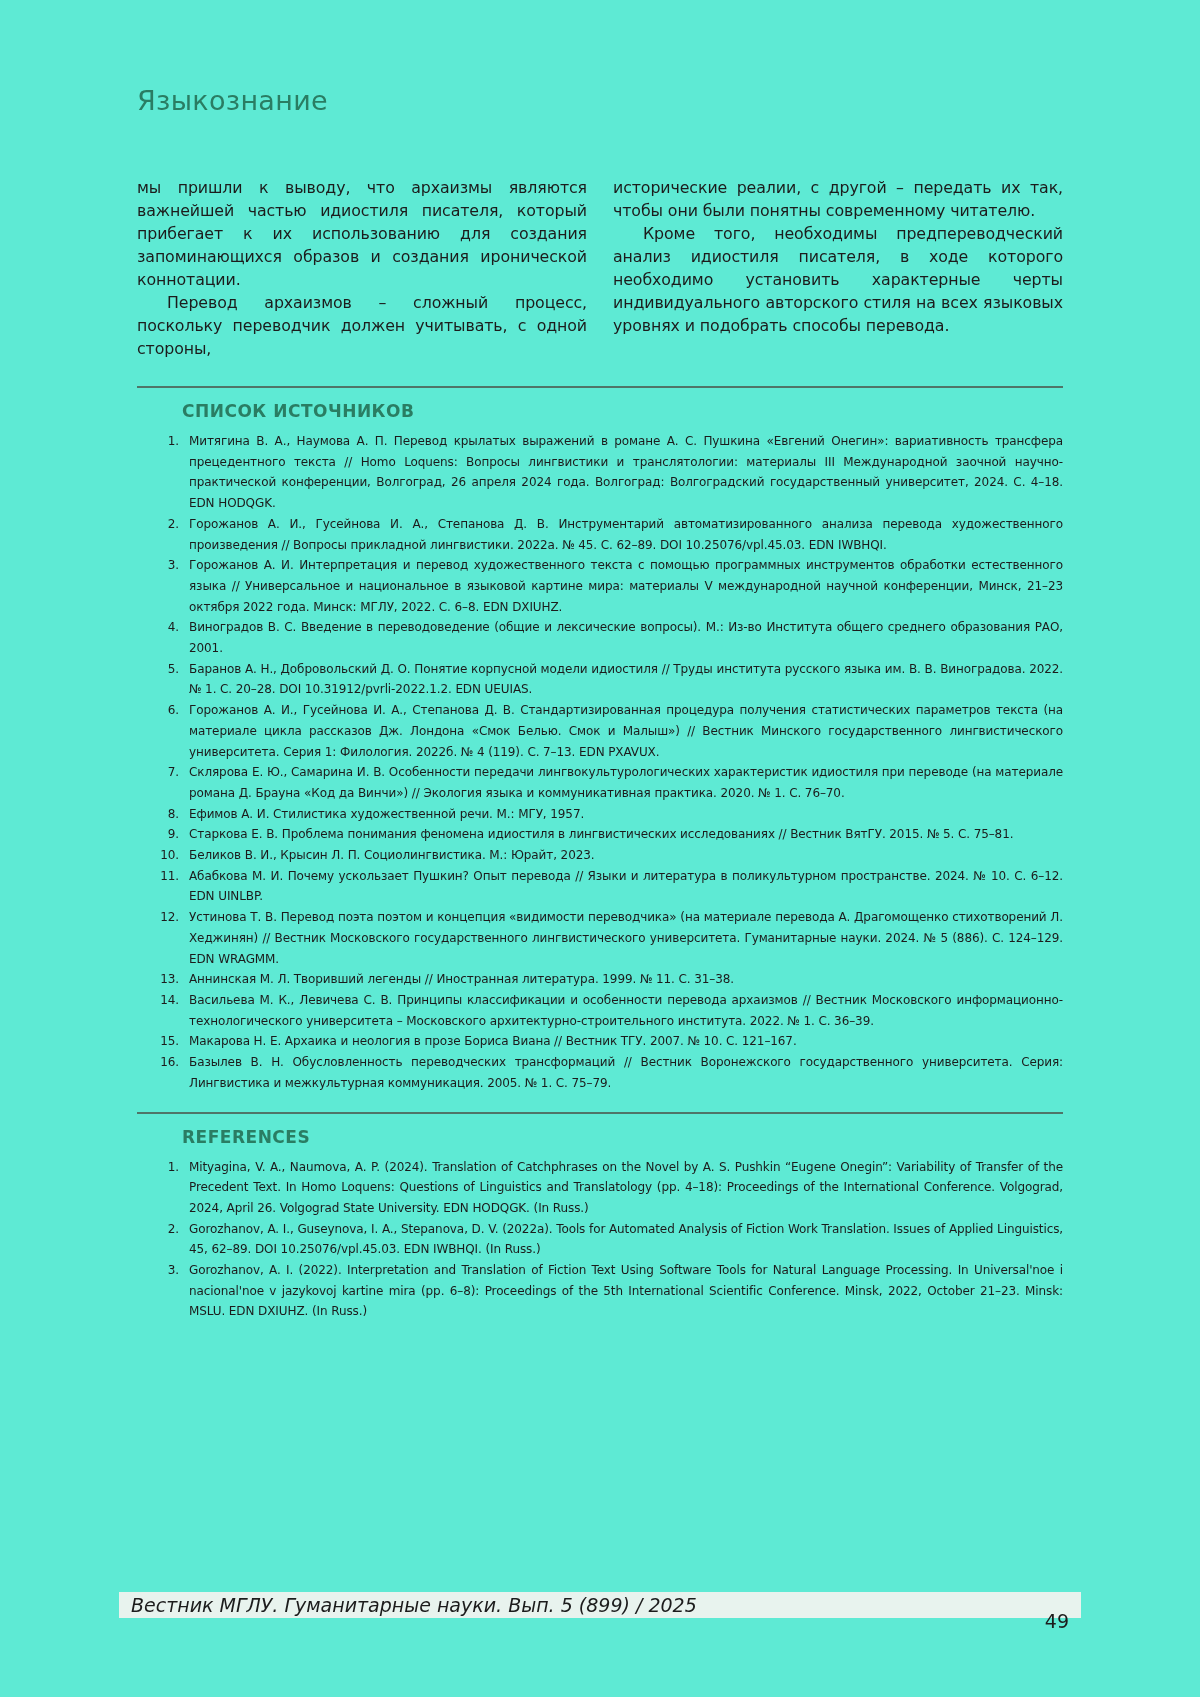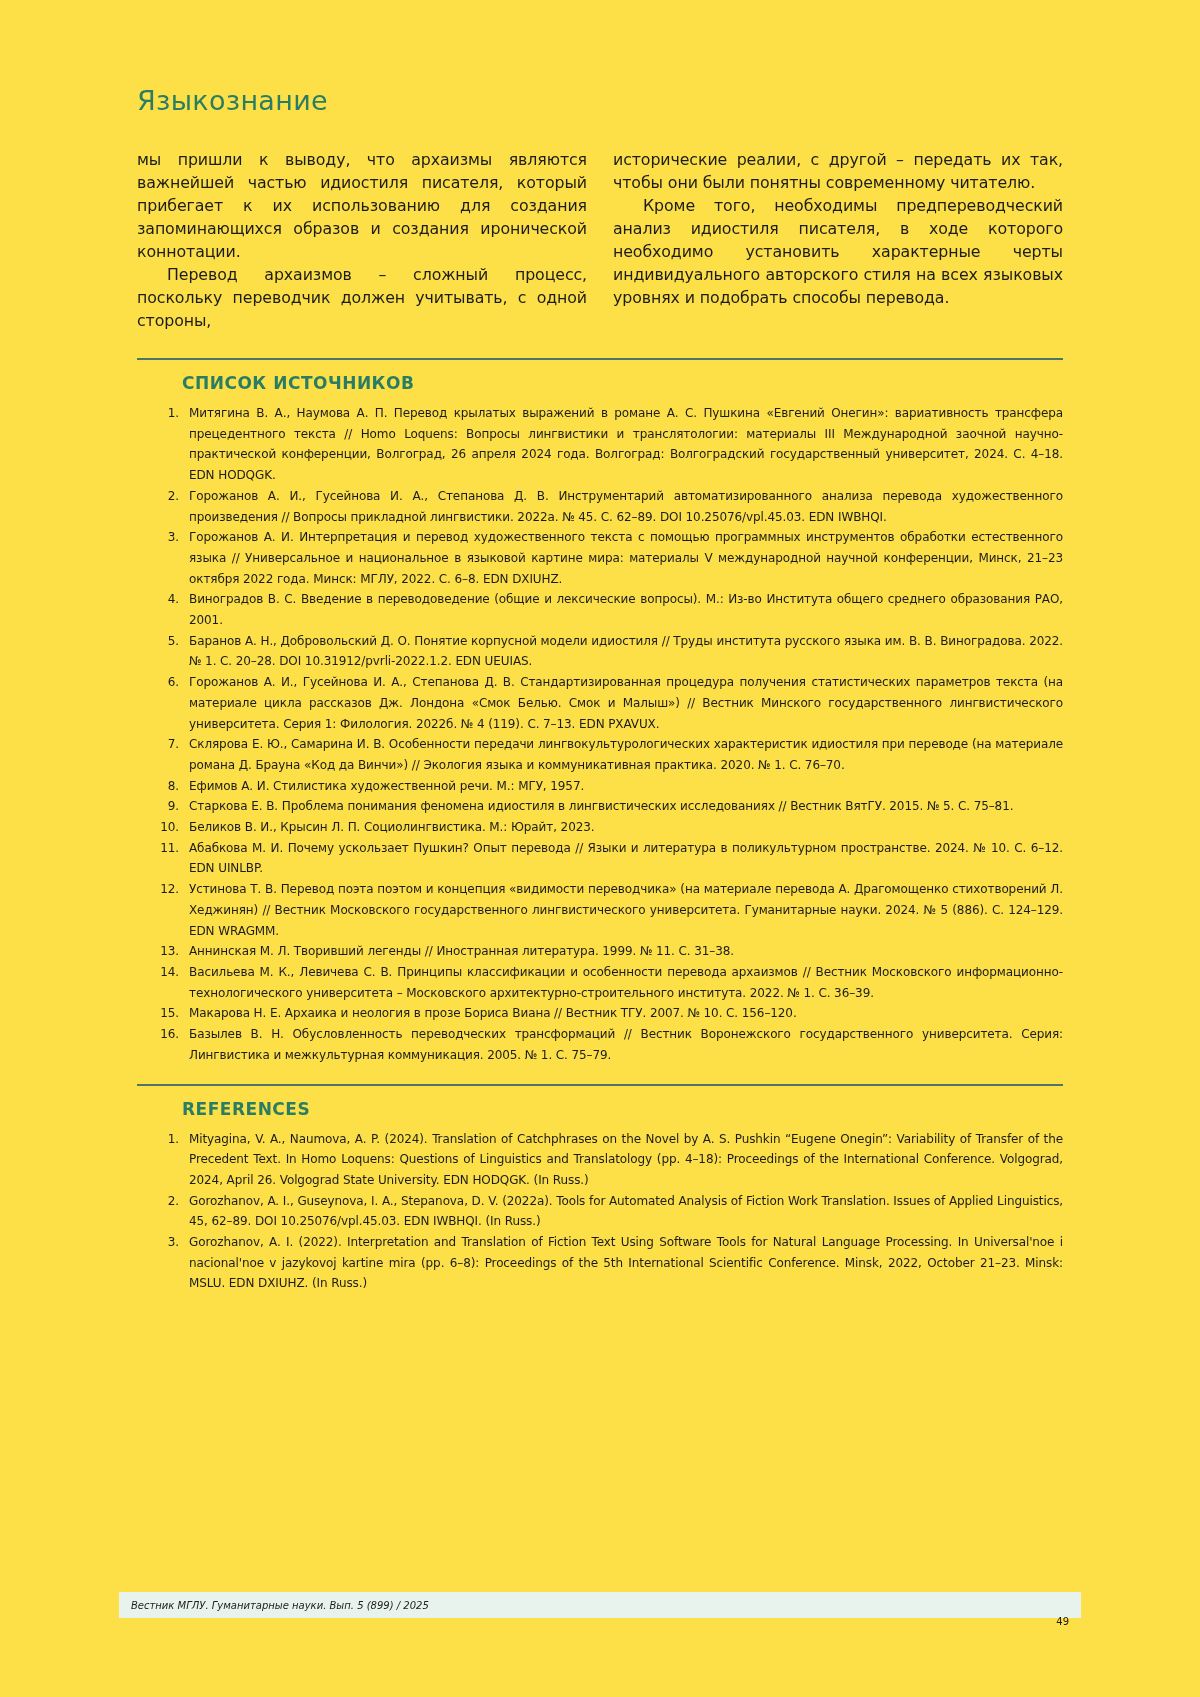--- a/index.html
+++ b/index.html
@@ -1,36 +1,36 @@
 <!DOCTYPE html>
 <html lang="ru" style="--accent-teal: #2a7d63; --rule: #4f7568; --footer-band: #e8f3ee; --body-text: #1c1c1c;"><head>
 <meta charset="utf-8">
 <style>
   * { margin: 0; padding: 0; box-sizing: border-box; }
   html, body { background: #ffffff; }
   .page {
     position: relative;
     width: 1200px;
     height: 1697px;
-    background: #fde047;
+    background: #5eead4;
     font-family: "DejaVu Sans", "Liberation Sans", sans-serif;
     color: var(--body-text, #1c1c1c);
     overflow: hidden;
     padding: 85px 137px 14px 137px;
   }
   h1.page-title {
     font-size: 27px;
     font-weight: 400;
     color: var(--accent-teal, #2a7d63);
     letter-spacing: 0.3px;
   }
   .intro {
     display: flex;
     gap: 26px;
-    margin-top: 32px;
+    margin-top: 60px;
     font-size: 15.8px;
     line-height: 23px;
   }
   .intro .col {
     flex: 1;
     text-align: justify;
     letter-spacing: -0.1px;
     hyphens: none;
   }
   .intro p.indent { text-indent: 30px; }
@@ -73,21 +73,21 @@
     position: absolute;
     left: 119px;
     top: 1592px;
     width: 962px;
     height: 26px;
     background: var(--footer-band, #e8f3ee);
     display: flex;
     align-items: center;
     justify-content: space-between;
     padding: 0 12px;
-    font-size: 10px;
+    font-size: 19px;
   }
   .footer .footer-text { font-style: italic; }
   .footer .page-num { font-style: normal; margin-top: 32px; }
 </style>
 </head>
 <body>
 
 <div class="page">
 
   <h1 class="page-title">Языкознание</h1>
@@ -114,21 +114,21 @@
     <li>Баранов А. Н., Добровольский Д. О. Понятие корпусной модели идиостиля // Труды института русского языка им. В. В. Виноградова. 2022. № 1. С. 20–28. DOI 10.31912/pvrli-2022.1.2. EDN UEUIAS.</li>
     <li>Горожанов А. И., Гусейнова И. А., Степанова Д. В. Стандартизированная процедура получения статистических параметров текста (на материале цикла рассказов Дж. Лондона «Смок Белью. Смок и Малыш») // Вестник Минского государственного лингвистического университета. Серия 1: Филология. 2022б. № 4 (119). С. 7–13. EDN PXAVUX.</li>
     <li>Склярова Е. Ю., Самарина И. В. Особенности передачи лингвокультурологических характеристик идиостиля при переводе (на материале романа Д. Брауна «Код да Винчи») // Экология языка и коммуникативная практика. 2020. № 1. С. 76–70.</li>
     <li>Ефимов А. И. Стилистика художественной речи. М.: МГУ, 1957.</li>
     <li>Старкова Е. В. Проблема понимания феномена идиостиля в лингвистических исследованиях // Вестник ВятГУ. 2015. № 5. С. 75–81.</li>
     <li>Беликов В. И., Крысин Л. П. Социолингвистика. М.: Юрайт, 2023.</li>
     <li>Абабкова М. И. Почему ускользает Пушкин? Опыт перевода // Языки и литература в поликультурном пространстве. 2024. № 10. С. 6–12. EDN UINLBP.</li>
     <li>Устинова Т. В. Перевод поэта поэтом и концепция «видимости переводчика» (на материале перевода А. Драгомощенко стихотворений Л. Хеджинян) // Вестник Московского государственного лингвистического университета. Гуманитарные науки. 2024. № 5 (886). С. 124–129. EDN WRAGMM.</li>
     <li>Аннинская М. Л. Творивший легенды // Иностранная литература. 1999. № 11. С. 31–38.</li>
     <li>Васильева М. К., Левичева С. В. Принципы классификации и особенности перевода архаизмов // Вестник Московского информационно-технологического университета – Московского архитектурно-строительного института. 2022. № 1. С. 36–39.</li>
-    <li>Макарова Н. Е. Архаика и неология в прозе Бориса Виана // Вестник ТГУ. 2007. № 10. С. 156–120.</li>
+    <li>Макарова Н. Е. Архаика и неология в прозе Бориса Виана // Вестник ТГУ. 2007. № 10. С. 121–167.</li>
     <li>Базылев В. Н. Обусловленность переводческих трансформаций // Вестник Воронежского государственного университета. Серия: Лингвистика и межкультурная коммуникация. 2005. № 1. С. 75–79.</li>
   </ol>
 
   <div class="rule rule-2"></div>
   <h2 class="section-heading">REFERENCES</h2>
 
   <ol class="ref-list">
     <li>Mityagina, V. A., Naumova, A. P. (2024). Translation of Catchphrases on the Novel by A. S. Pushkin “Eugene Onegin”: Variability of Transfer of the Precedent Text. In Homo Loquens: Questions of Linguistics and Translatology (pp. 4–18): Proceedings of the International Conference. Volgograd, 2024, April 26. Volgograd State University. EDN HODQGK. (In Russ.)</li>
     <li>Gorozhanov, A. I., Guseynova, I. A., Stepanova, D. V. (2022a). Tools for Automated Analysis of Fiction Work Translation. Issues of Applied Linguistics, 45, 62–89. DOI 10.25076/vpl.45.03. EDN IWBHQI. (In Russ.)</li>
     <li>Gorozhanov, A. I. (2022). Interpretation and Translation of Fiction Text Using Software Tools for Natural Language Processing. In Universal'noe i nacional'noe v jazykovoj kartine mira (pp. 6–8): Proceedings of the 5th International Scientific Conference. Minsk, 2022, October 21–23. Minsk: MSLU. EDN DXIUHZ. (In Russ.)</li>

